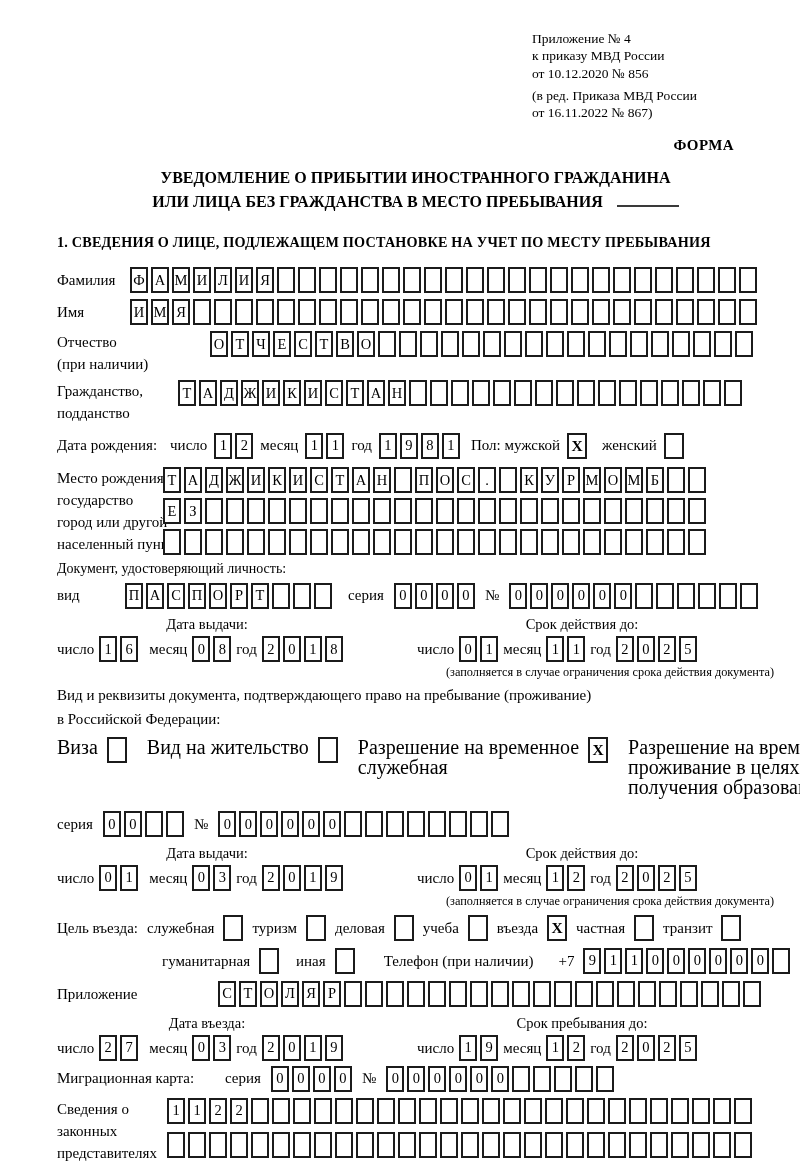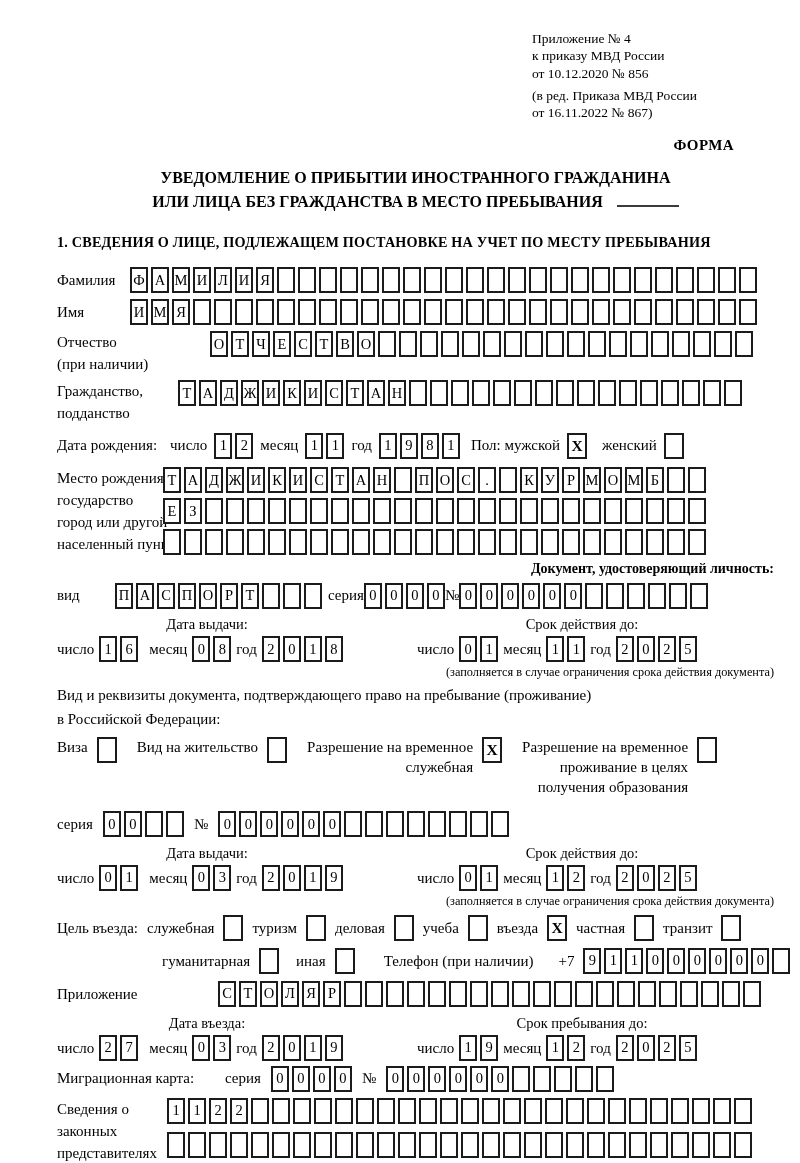--- a/index.html
+++ b/index.html
@@ -24,37 +24,37 @@
 
   .cells{display:flex;gap:3px;flex-wrap:nowrap;flex:0 0 auto}
   .cell{flex:0 0 18px;width:18px;height:26px;border:2px solid #1b1b1b;display:flex;align-items:center;justify-content:center;font-size:14.5px;background:#fff}
   .cb{flex:0 0 auto;width:20px;height:26px;border:2px solid #1b1b1b;display:flex;align-items:center;justify-content:center;font-size:15.5px;font-weight:600;background:#fff}
 
   .w73{width:73px}.w58{width:58px}.w106{width:106px}.w121{width:121px}
   .w153{width:153px}.w158{width:158px}.w161{width:161px}.w110{width:110px}
 
   .stack{display:flex;flex-direction:column;gap:5px}
 
-  .dochdr{text-align:right;font-weight:bold;font-size:14px;margin:6px 0 5px}
+  .dochdr{text-align:left;font-weight:normal;font-size:14px;margin:6px 0 5px}
 
   .two-col{display:flex;margin:4px 0 2px}
   .col-l{flex:0 0 360px}
   .col-r{flex:1 1 auto}
   .subhdr{font-size:14.5px;margin:2px 0 3px;text-align:center}
   .col-l .subhdr{width:300px}
   .col-r .subhdr{width:330px}
   .dg{display:flex;align-items:center;gap:5px}
   .dg .lbl{line-height:26px}
   .note{font-size:12.3px;text-align:right;margin-top:3px;white-space:nowrap}
 
   .plain{font-size:15px;line-height:1.55}
 
   .opts{display:flex;align-items:flex-start;margin:6px 0 14px;column-gap:20px}
   .opt{display:flex;align-items:flex-start;column-gap:9px}
-  .opt-label span{display:block;text-align:right;font-size:15px;line-height:20px;white-space:nowrap}
+  .opt-label span{display:block;text-align:left;font-size:20px;line-height:20px;white-space:nowrap}
 
   .purpose{display:flex;align-items:center;column-gap:9px;margin-bottom:7px;flex-wrap:nowrap}
   .purpose .lbl{line-height:26px}
   .indent105{margin-left:105px}
 </style>
 </head>
 <body>
 
 <div class="page">
 
@@ -334,21 +334,21 @@
           <span class="cell"></span>
           <span class="cell"></span>
           <span class="cell"></span>
           <span class="cell"></span>
         </span>
     </div>
   </div>
 
   <div class="dochdr">Документ, удостоверяющий личность:</div>
 
-  <div class="frow" style="align-items:center;">
+  <div class="frow" style="align-items:center;column-gap:10px">
     <span class="lbl w58">вид</span>
     <span class="cells">
         <span class="cell">П</span>
         <span class="cell">А</span>
         <span class="cell">С</span>
         <span class="cell">П</span>
         <span class="cell">О</span>
         <span class="cell">Р</span>
         <span class="cell">Т</span>
         <span class="cell"></span>

